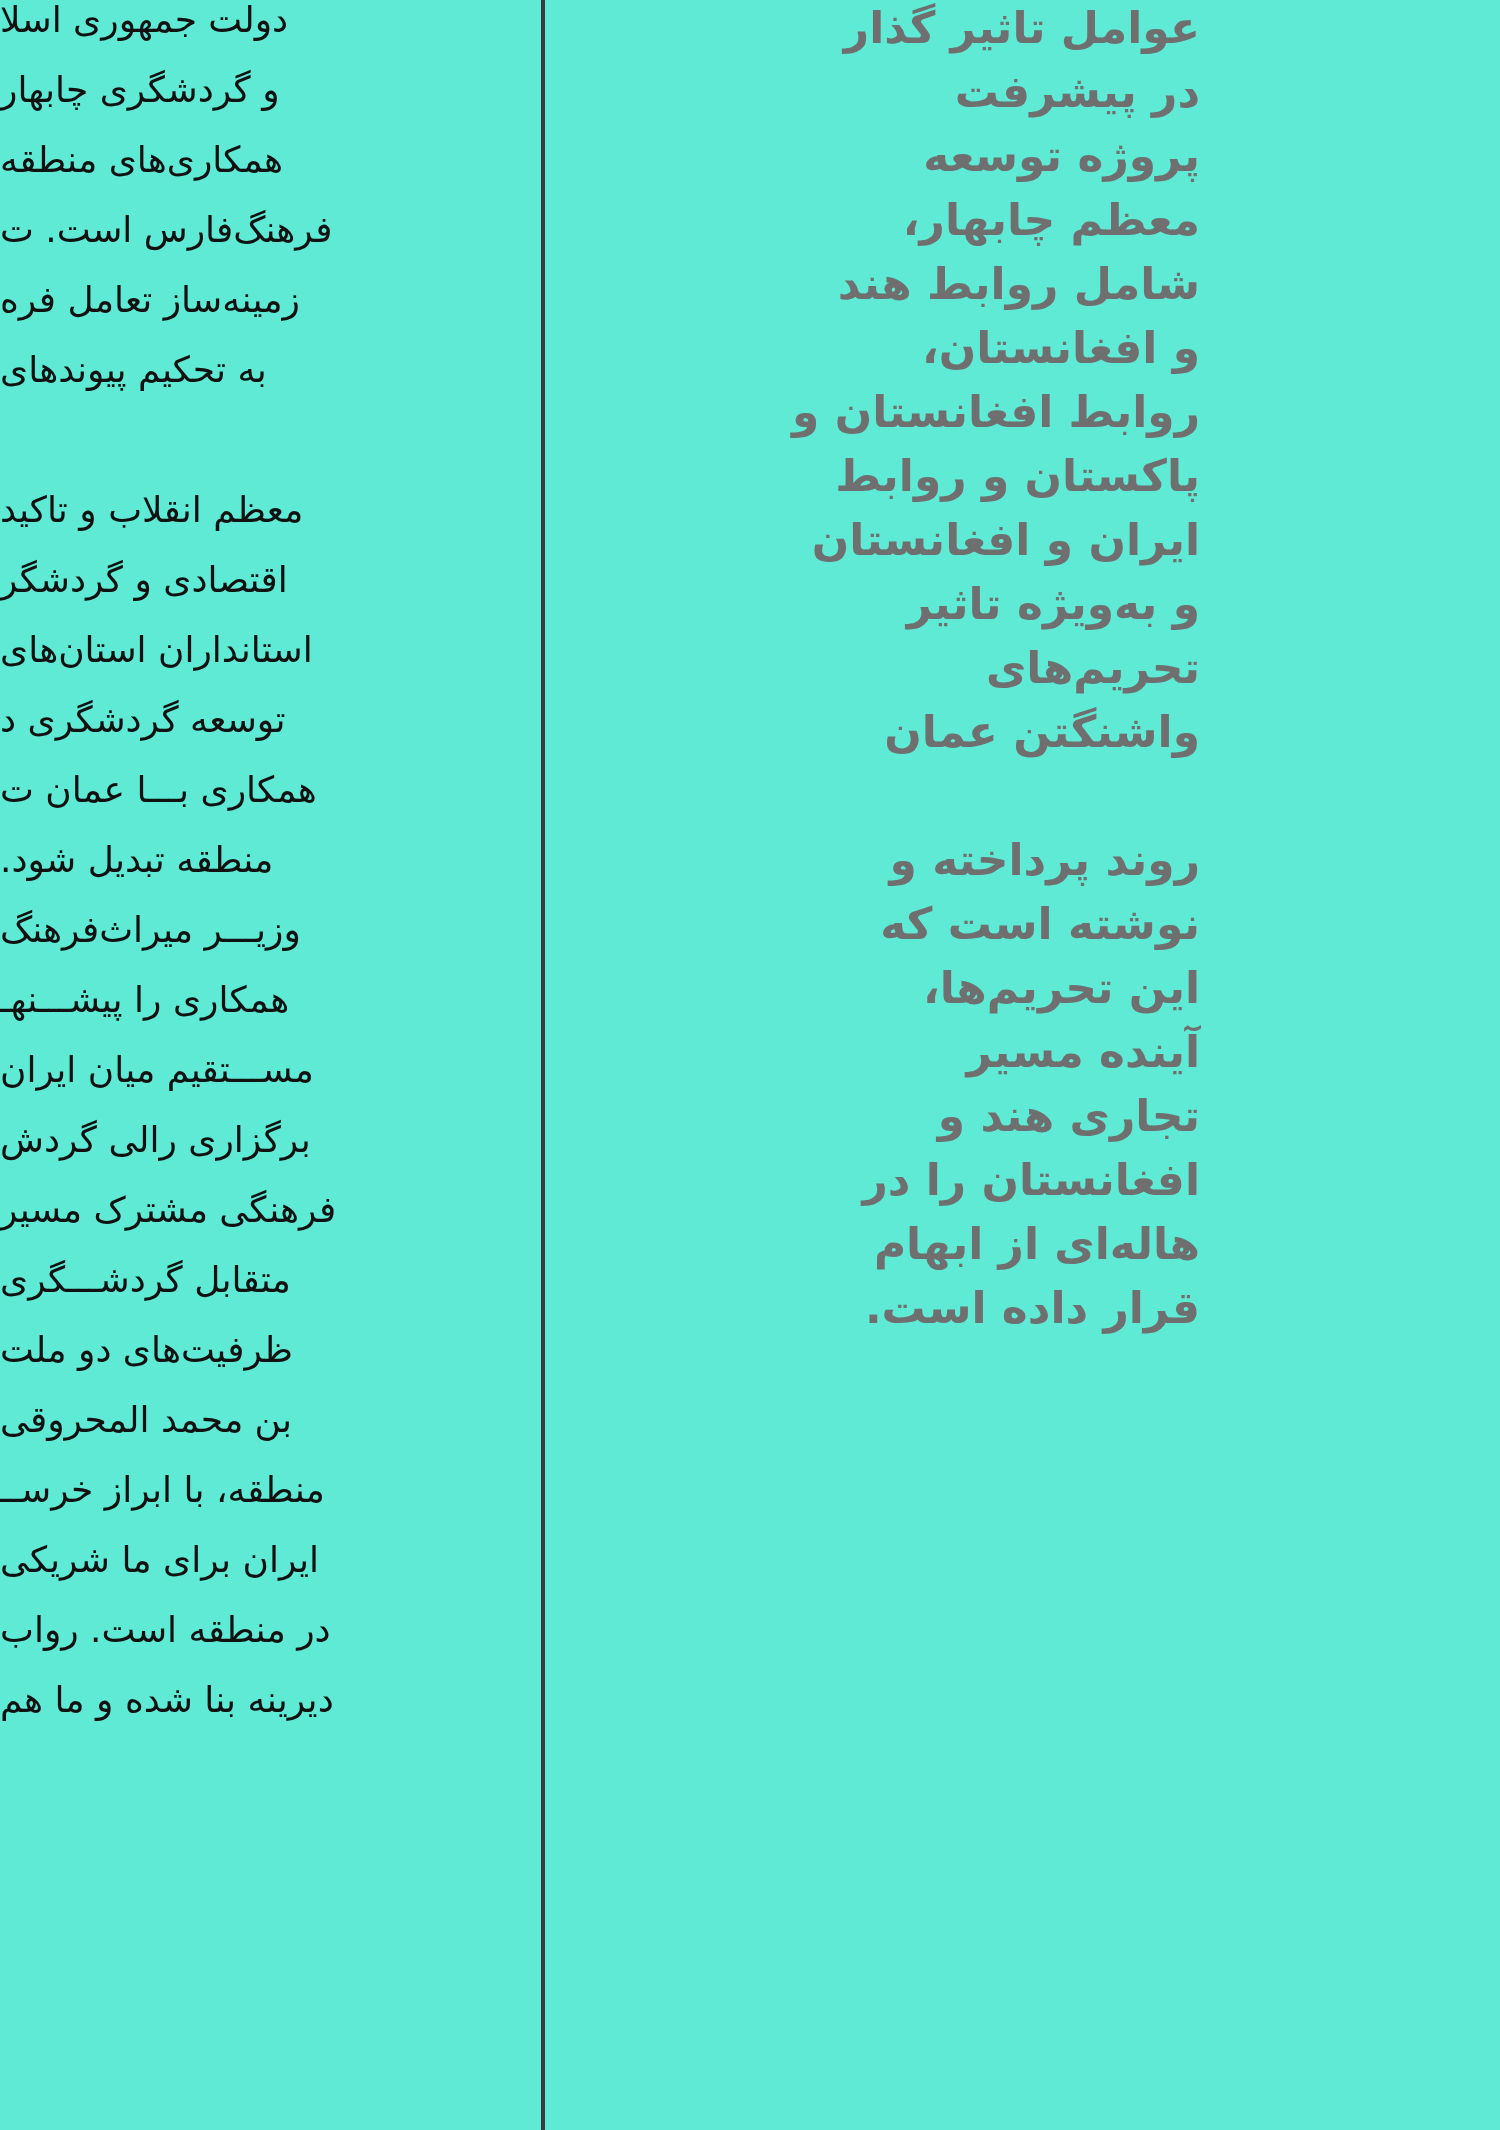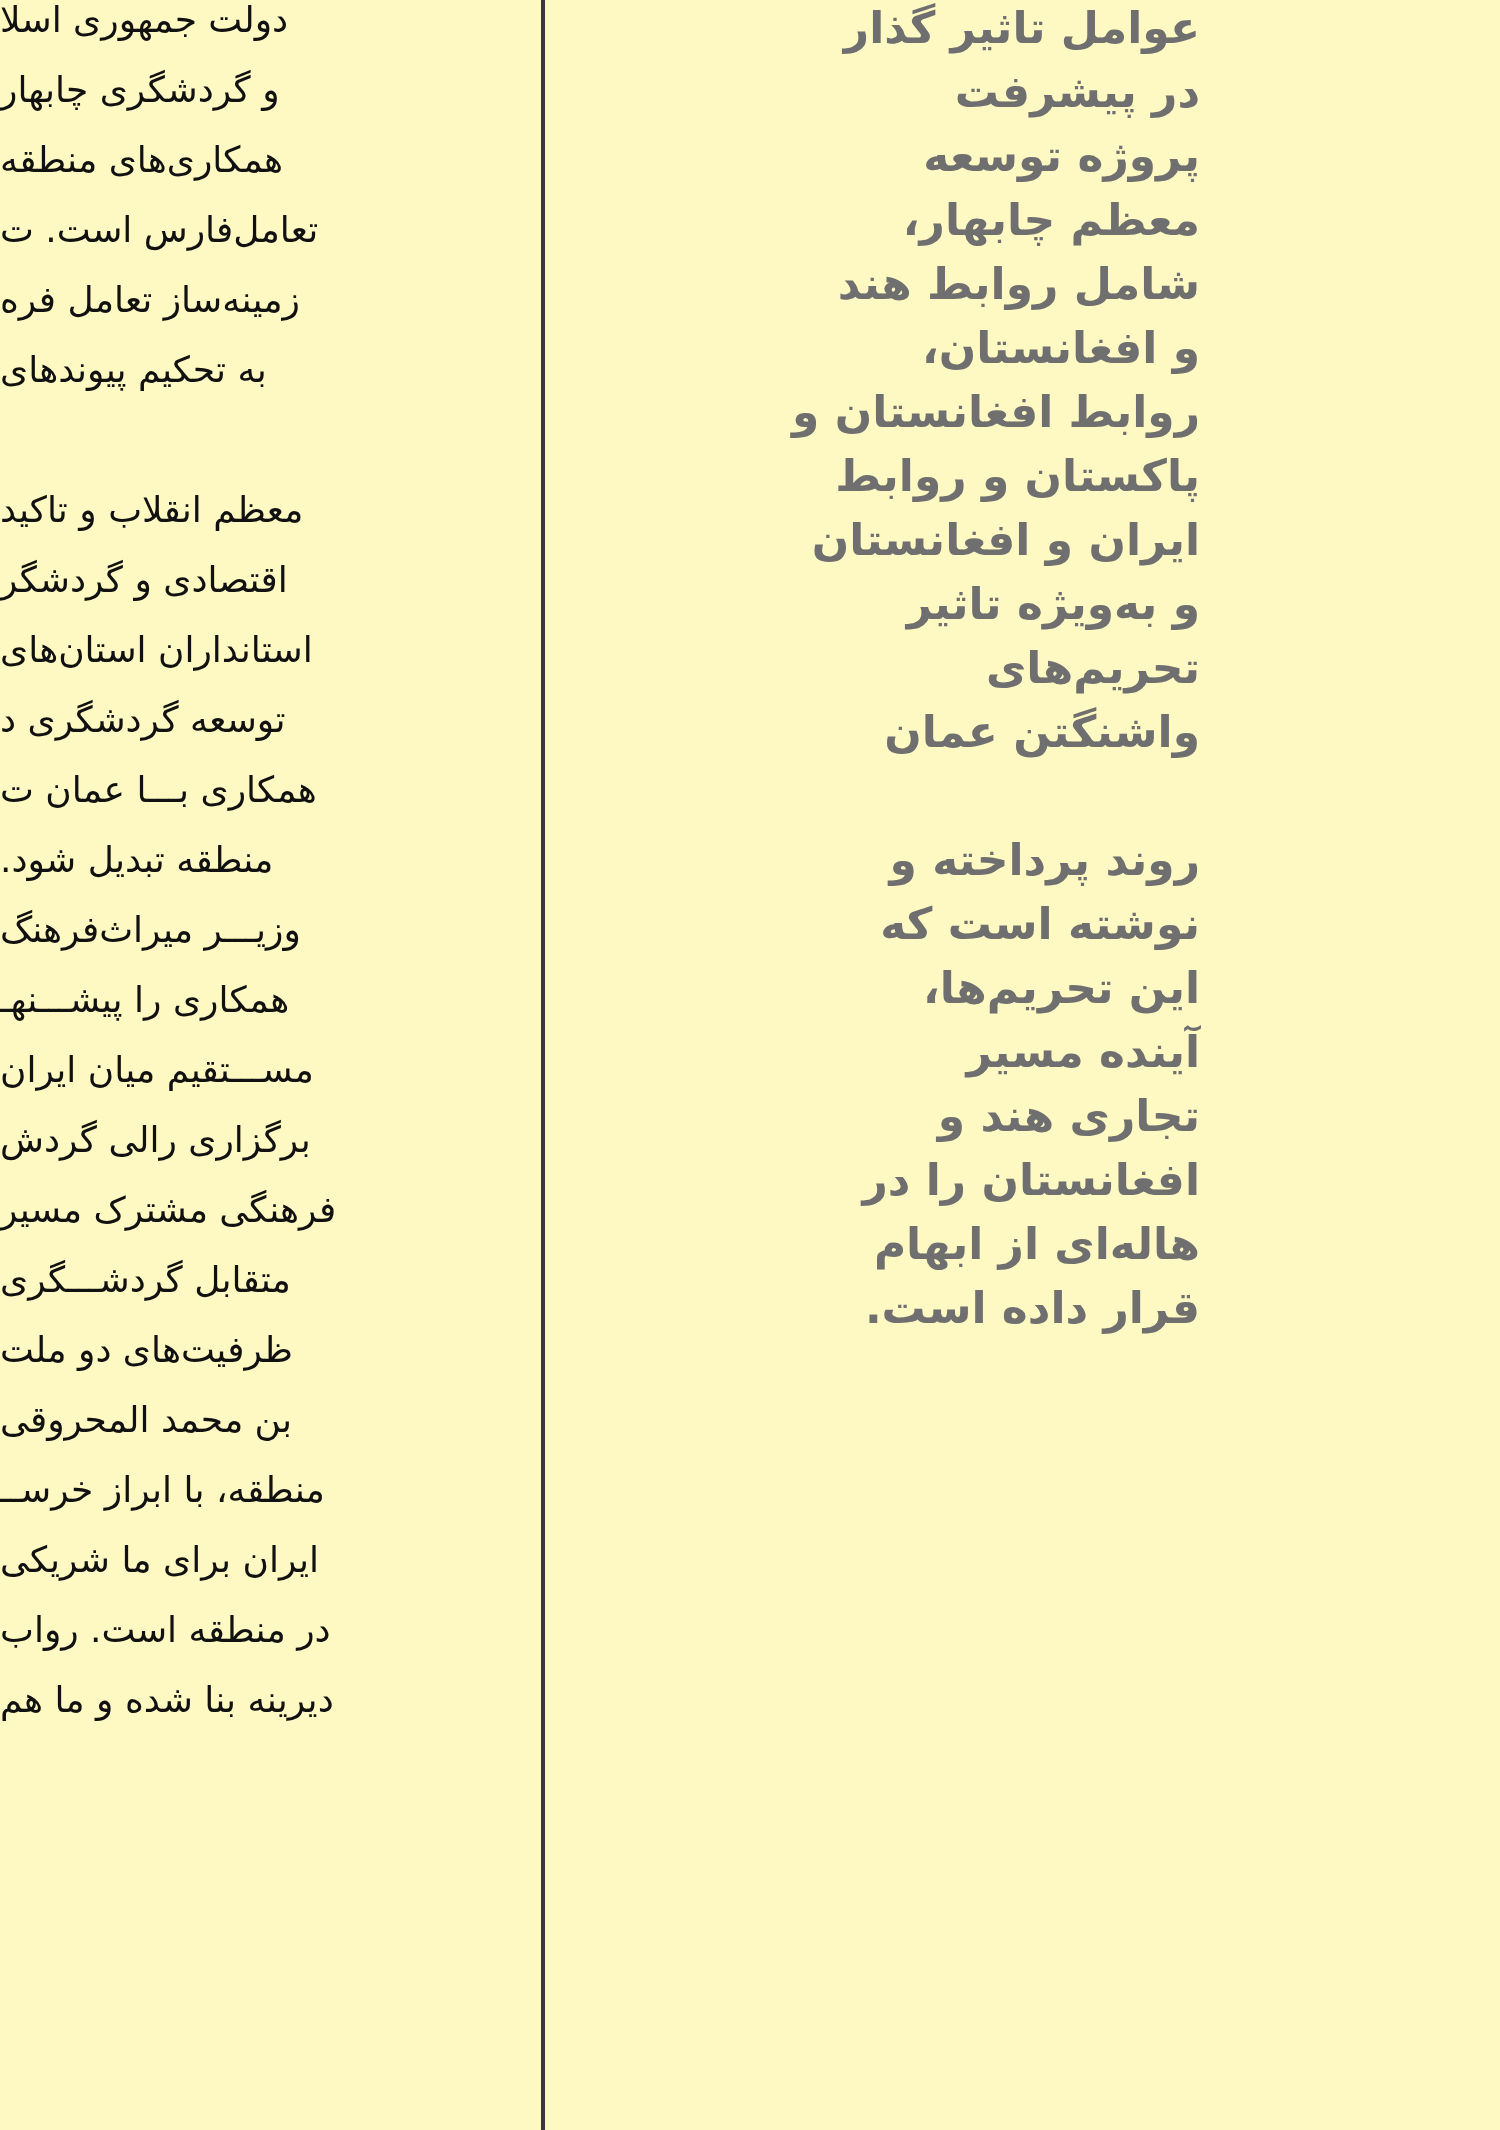--- a/index.html
+++ b/index.html
@@ -10,21 +10,21 @@
   body {
     width: 1500px;
     height: 2130px;
     position: relative;
     overflow: hidden;
     font-family: "DejaVu Sans", sans-serif;
   }
   .page {
     position: absolute;
     inset: 0;
-    background: #fef9c3;
+    background: #5eead4;
   }
   
   .col-left {
     position: absolute;
     left: 0;
     top: 0;
     width: 386px;
     height: 2130px;
     overflow: hidden;
   }
@@ -103,21 +103,21 @@
     <div class="line" style="top:-8px">
         <span>دولت جمهوری اسلا</span>
       </div>
     <div class="line" style="top:62px">
         <span>و گردشگری چابهار</span>
       </div>
     <div class="line" style="top:132px">
         <span>همکاری‌های منطقه</span>
       </div>
     <div class="line" style="top:202px">
-        <span>تعامل‌فارس است. ت</span>
+        <span>فرهنگ‌فارس است. ت</span>
       </div>
     <div class="line" style="top:272px">
         <span>زمینه‌ساز تعامل فره</span>
       </div>
     <div class="line" style="top:342px">
         <span>به تحکیم پیوندهای</span>
       </div>
     <div class="line" style="top:482px">
         <span>معظم انقلاب و تاکید</span>
       </div>

